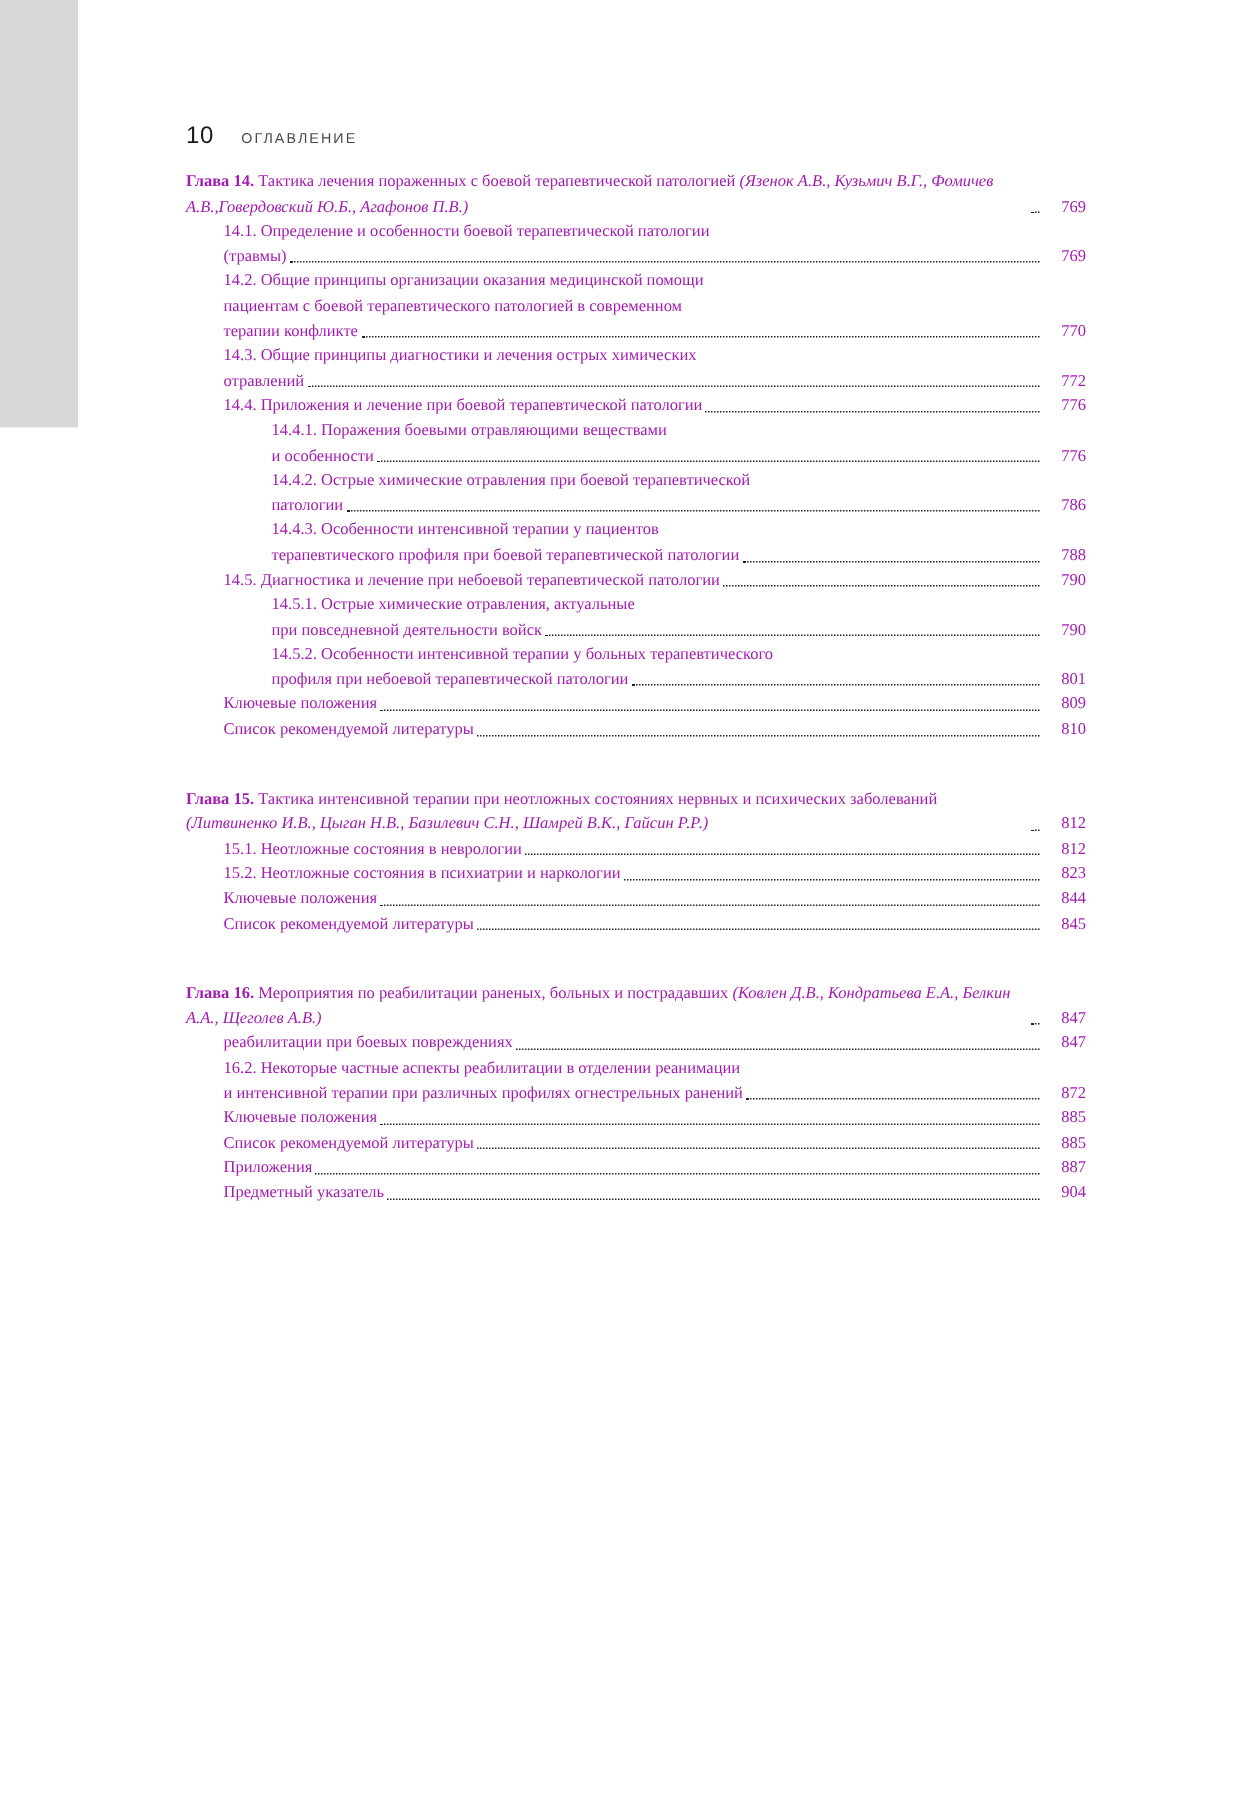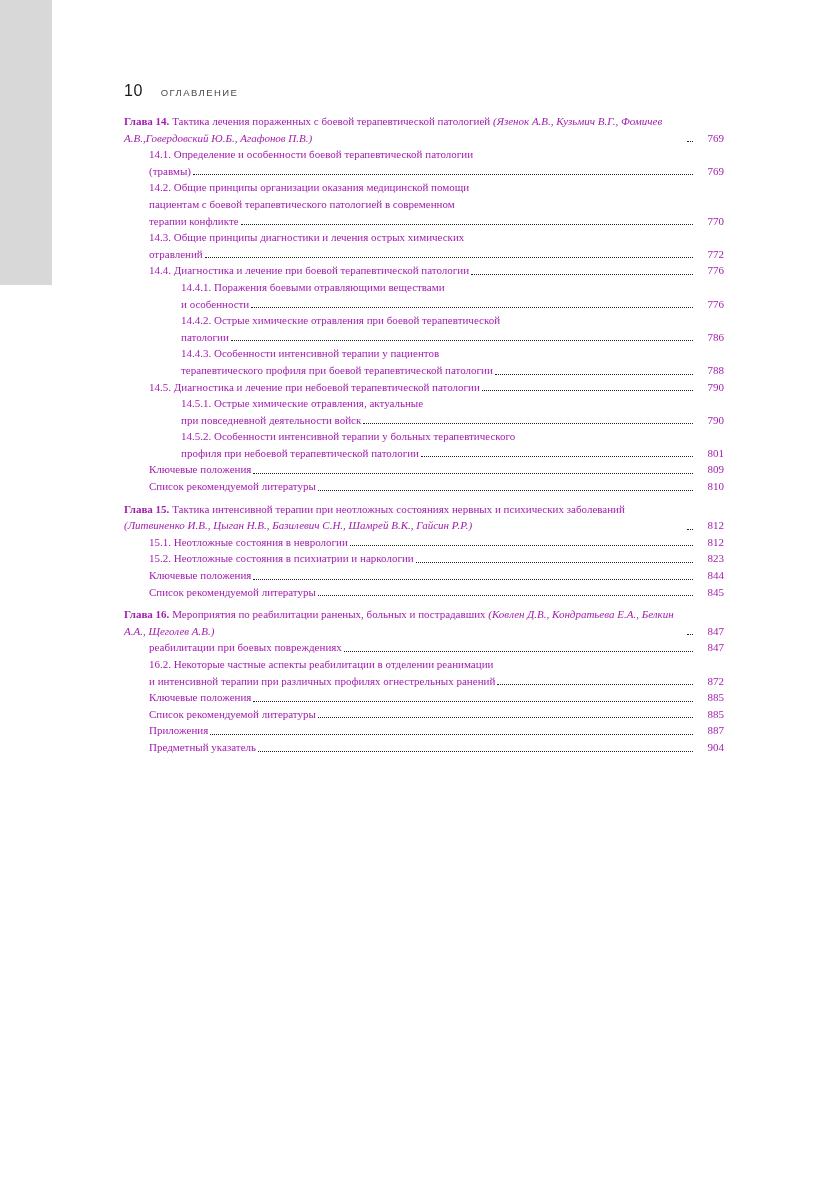--- a/index.html
+++ b/index.html
@@ -50,21 +50,21 @@
     letter-spacing: 1.4px;
     color: #4a4a4a;
   }
   .toc {
     position: absolute;
     left: 124px;
     top: 113px;
     width: 600px;
   }
   .chapter {
-    margin-top: 6px;
+    margin-top: 30px;
   }
   .chapter:first-child {
     margin-top: 0;
   }
   .row {
     display: flex;
     align-items: flex-end;
     font-size: 11px;
     line-height: 16.6px;
     color: #a21caf;
@@ -158,21 +158,21 @@
             <span class="txt"><span>14.3.</span> <span>Общие принципы диагностики и лечения острых химических</span></span>
           </div>
           <div class="row">
             <span class="txt"><span>отравлений</span></span>
             <span class="leader"></span>
             <span class="pg">772</span>
           </div>
         </div>
         <div class="block lvl1">
           <div class="row">
-            <span class="txt"><span>14.4.</span> <span>Диагностика и лечение при боевой терапевтической патологии</span></span>
+            <span class="txt"><span>14.4.</span> <span>Приложения и лечение при боевой терапевтической патологии</span></span>
             <span class="leader"></span>
             <span class="pg">776</span>
           </div>
         </div>
         <div class="block lvl2">
           <div class="row">
             <span class="txt"><span>14.4.1.</span> <span>Поражения боевыми отравляющими веществами</span></span>
           </div>
           <div class="row">
             <span class="txt"><span>и особенности</span></span>

